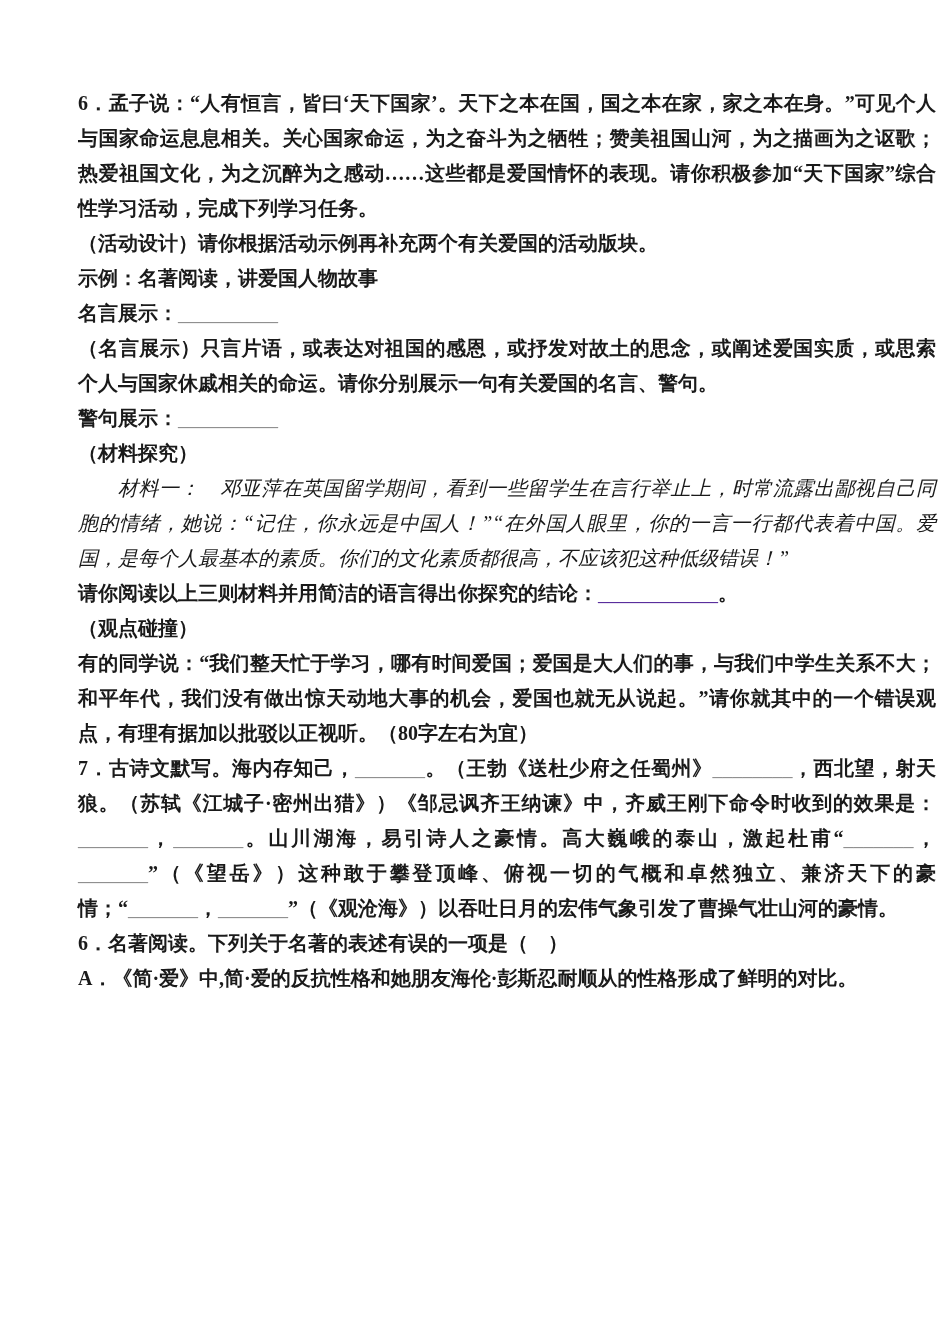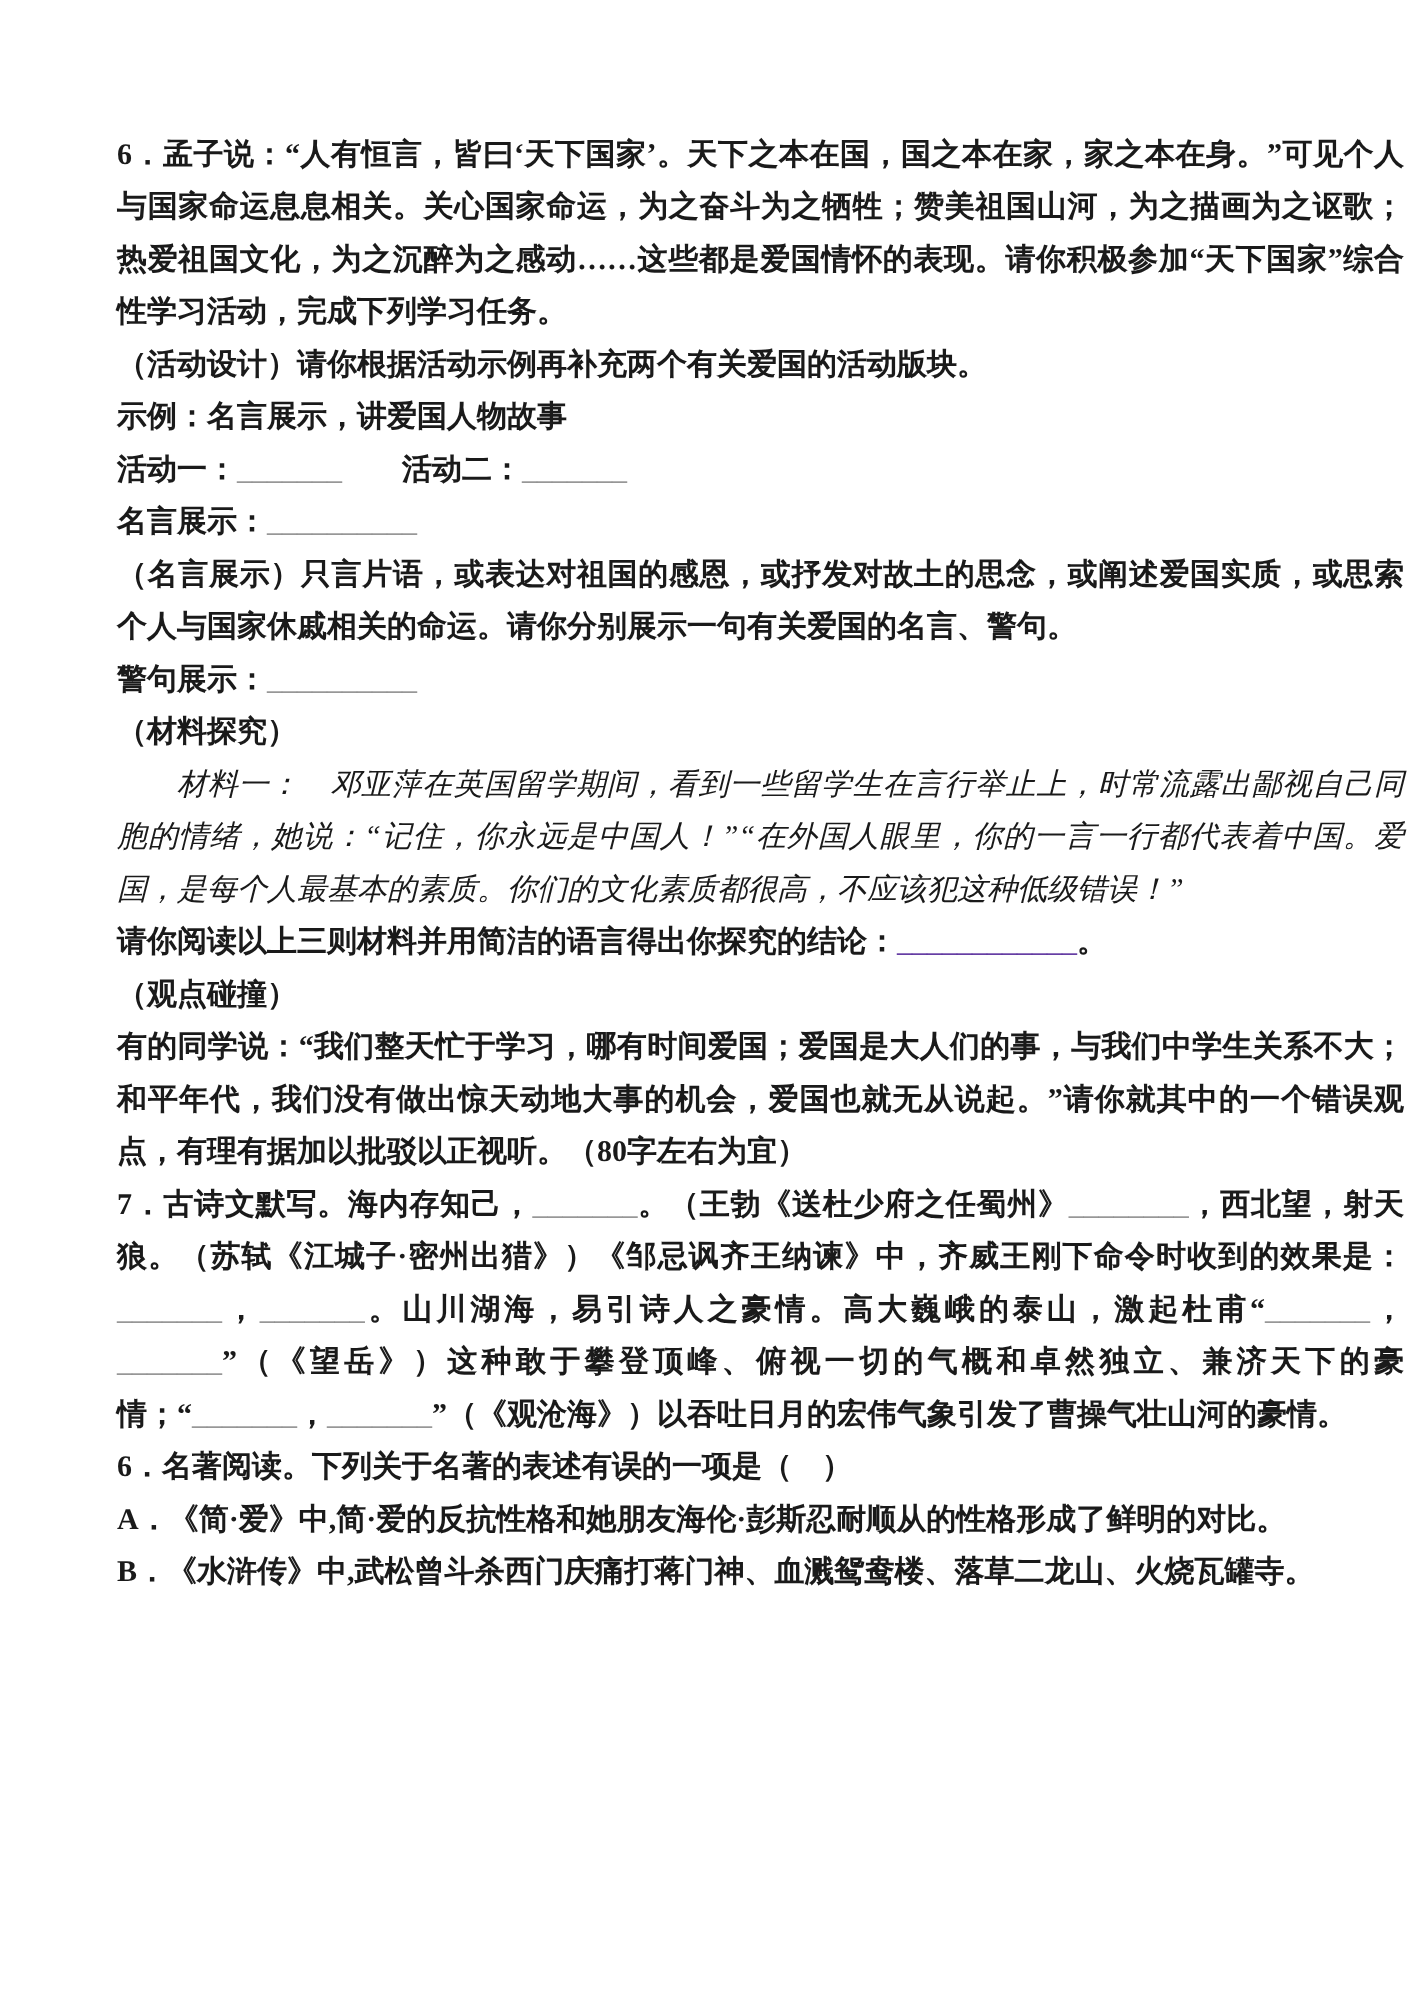--- a/index.html
+++ b/index.html
@@ -47,28 +47,26 @@
     white-space: nowrap;
   }
 </style>
 </head>
 <body>
 
 <div class="page">
   <main class="doc-body" style="color: rgb(26, 26, 26);">
       <p class="para"><span class="run">6．孟子说：“人有恒言，皆曰‘天下国家’。天下之本在国，国之本在家，家之本在身。”可见个人与国家命运息息相关。关心国家命运，为之奋斗为之牺牲；赞美祖国山河，为之描画为之讴歌；热爱祖国文化，为之沉醉为之感动……这些都是爱国情怀的表现。请你积极参加“天下国家”综合性学习活动，完成下列学习任务。</span></p>
       <p class="para"><span class="run">（活动设计）请你根据活动示例再补充两个有关爱国的活动版块。</span></p>
-      <p class="para"><span class="run">示例：名言展示，讲爱国人物故事</span></p>
-      <p class="para"><span class="run">活动一：</span><span class="blank" style="color: rgb(138, 138, 138);">_______</span><span class="run">　　活动二：</span><span class="blank" style="color: rgb(138, 138, 138);">_______</span></p>
+      <p class="para"><span class="run">示例：名著阅读，讲爱国人物故事</span></p>
       <p class="para"><span class="run">名言展示：</span><span class="blank" style="color: rgb(138, 138, 138);">__________</span></p>
       <p class="para"><span class="run">（名言展示）只言片语，或表达对祖国的感恩，或抒发对故土的思念，或阐述爱国实质，或思索个人与国家休戚相关的命运。请你分别展示一句有关爱国的名言、警句。</span></p>
       <p class="para"><span class="run">警句展示：</span><span class="blank" style="color: rgb(138, 138, 138);">__________</span></p>
       <p class="para"><span class="run">（材料探究）</span></p>
       <p class="para material"><span class="run">材料一：　邓亚萍在英国留学期间，看到一些留学生在言行举止上，时常流露出鄙视自己同胞的情绪，她说：“记住，你永远是中国人！”“在外国人眼里，你的一言一行都代表着中国。爱国，是每个人最基本的素质。你们的文化素质都很高，不应该犯这种低级错误！”</span></p>
       <p class="para"><span class="run">请你阅读以上三则材料并用简洁的语言得出你探究的结论：</span><span class="blank" style="color: #4c1d95; font-style: italic;">____________</span><span class="run">。</span></p>
       <p class="para"><span class="run">（观点碰撞）</span></p>
       <p class="para"><span class="run">有的同学说：“我们整天忙于学习，哪有时间爱国；爱国是大人们的事，与我们中学生关系不大；和平年代，我们没有做出惊天动地大事的机会，爱国也就无从说起。”请你就其中的一个错误观点，有理有据加以批驳以正视听。（80字左右为宜）</span></p>
       <p class="para"><span class="run">7．古诗文默写。海内存知己，</span><span class="blank" style="color: rgb(138, 138, 138);">_______</span><span class="run">。（王勃《送杜少府之任蜀州》</span><span class="blank" style="color: rgb(138, 138, 138);">________</span><span class="run">，西北望，射天狼。（苏轼《江城子·密州出猎》）《邹忌讽齐王纳谏》中，齐威王刚下命令时收到的效果是：</span><span class="blank" style="color: rgb(138, 138, 138);">_______</span><span class="run">，</span><span class="blank" style="color: rgb(138, 138, 138);">_______</span><span class="run">。山川湖海，易引诗人之豪情。高大巍峨的泰山，激起杜甫“</span><span class="blank" style="color: rgb(138, 138, 138);">_______</span><span class="run">，</span><span class="blank" style="color: rgb(138, 138, 138);">_______</span><span class="run">”（《望岳》）这种敢于攀登顶峰、俯视一切的气概和卓然独立、兼济天下的豪情；“</span><span class="blank" style="color: rgb(138, 138, 138);">_______</span><span class="run">，</span><span class="blank" style="color: rgb(138, 138, 138);">_______</span><span class="run">”（《观沧海》）以吞吐日月的宏伟气象引发了曹操气壮山河的豪情。</span></p>
       <p class="para"><span class="run">6．名著阅读。下列关于名著的表述有误的一项是（　）</span></p>
       <p class="para"><span class="run">A．《简·爱》中,简·爱的反抗性格和她朋友海伦·彭斯忍耐顺从的性格形成了鲜明的对比。</span></p>
-      <p class="para"><span class="run">B．《水浒传》中,武松曾斗杀西门庆痛打蒋门神、血溅鸳鸯楼、落草二龙山、火烧瓦罐寺。</span></p>
     </main>
 </div>
 
 </body></html>

